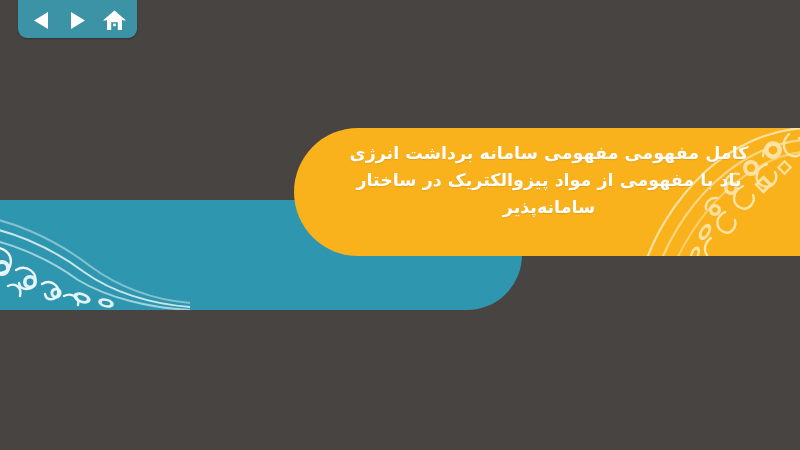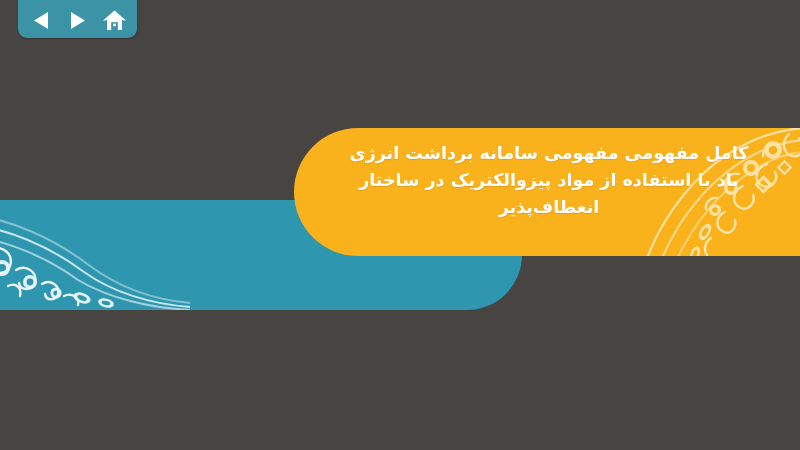--- a/index.html
+++ b/index.html
@@ -221,19 +221,19 @@
         <path d="M96 84 C 86 89, 86 100, 95 104 C 102 107, 108 99, 106 92"></path>
         <path d="M150 18 C 142 14, 134 20, 134 28"></path>
         <path d="M110 46 C 102 44, 96 50, 96 57"></path>
         <path d="M88 70 C 81 69, 76 75, 77 81"></path>
         <path d="M82 110 C 76 114, 74 122, 78 127"></path>
       </g>
     </svg>
 
     <div id="title-block">
       <div class="title-line">کامل مفهومی مفهومی سامانه برداشت انرژی</div>
-      <div class="title-line">باد با استفاده از مواد پیزوالکتریک در ساختار</div>
-      <div class="title-line">انعطاف‌پذیر</div>
+      <div class="title-line">باد با مفهومی از مواد پیزوالکتریک در ساختار</div>
+      <div class="title-line">سامانه‌پذیر</div>
     </div>
 
   </div>
 
 </div>
 
 </body></html>

